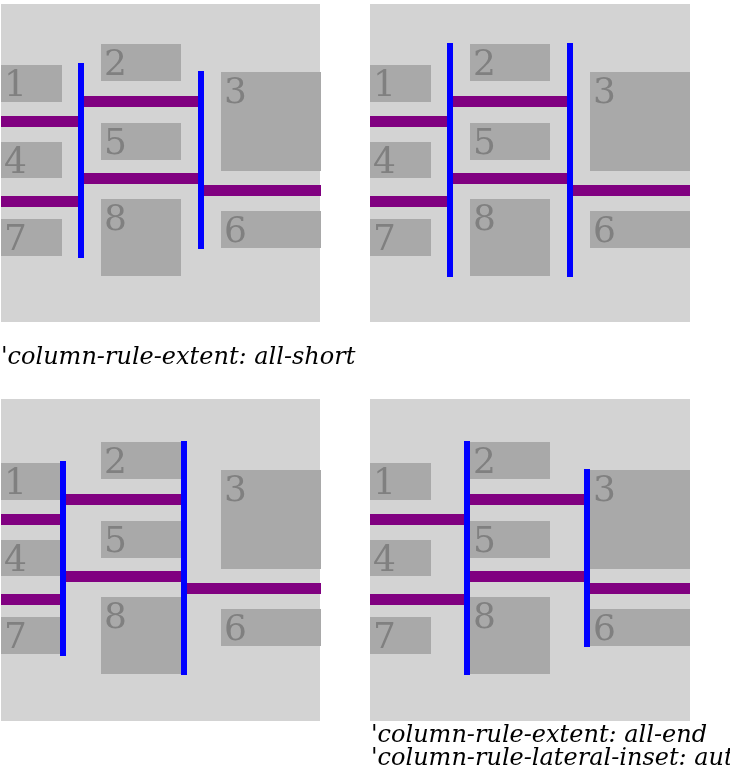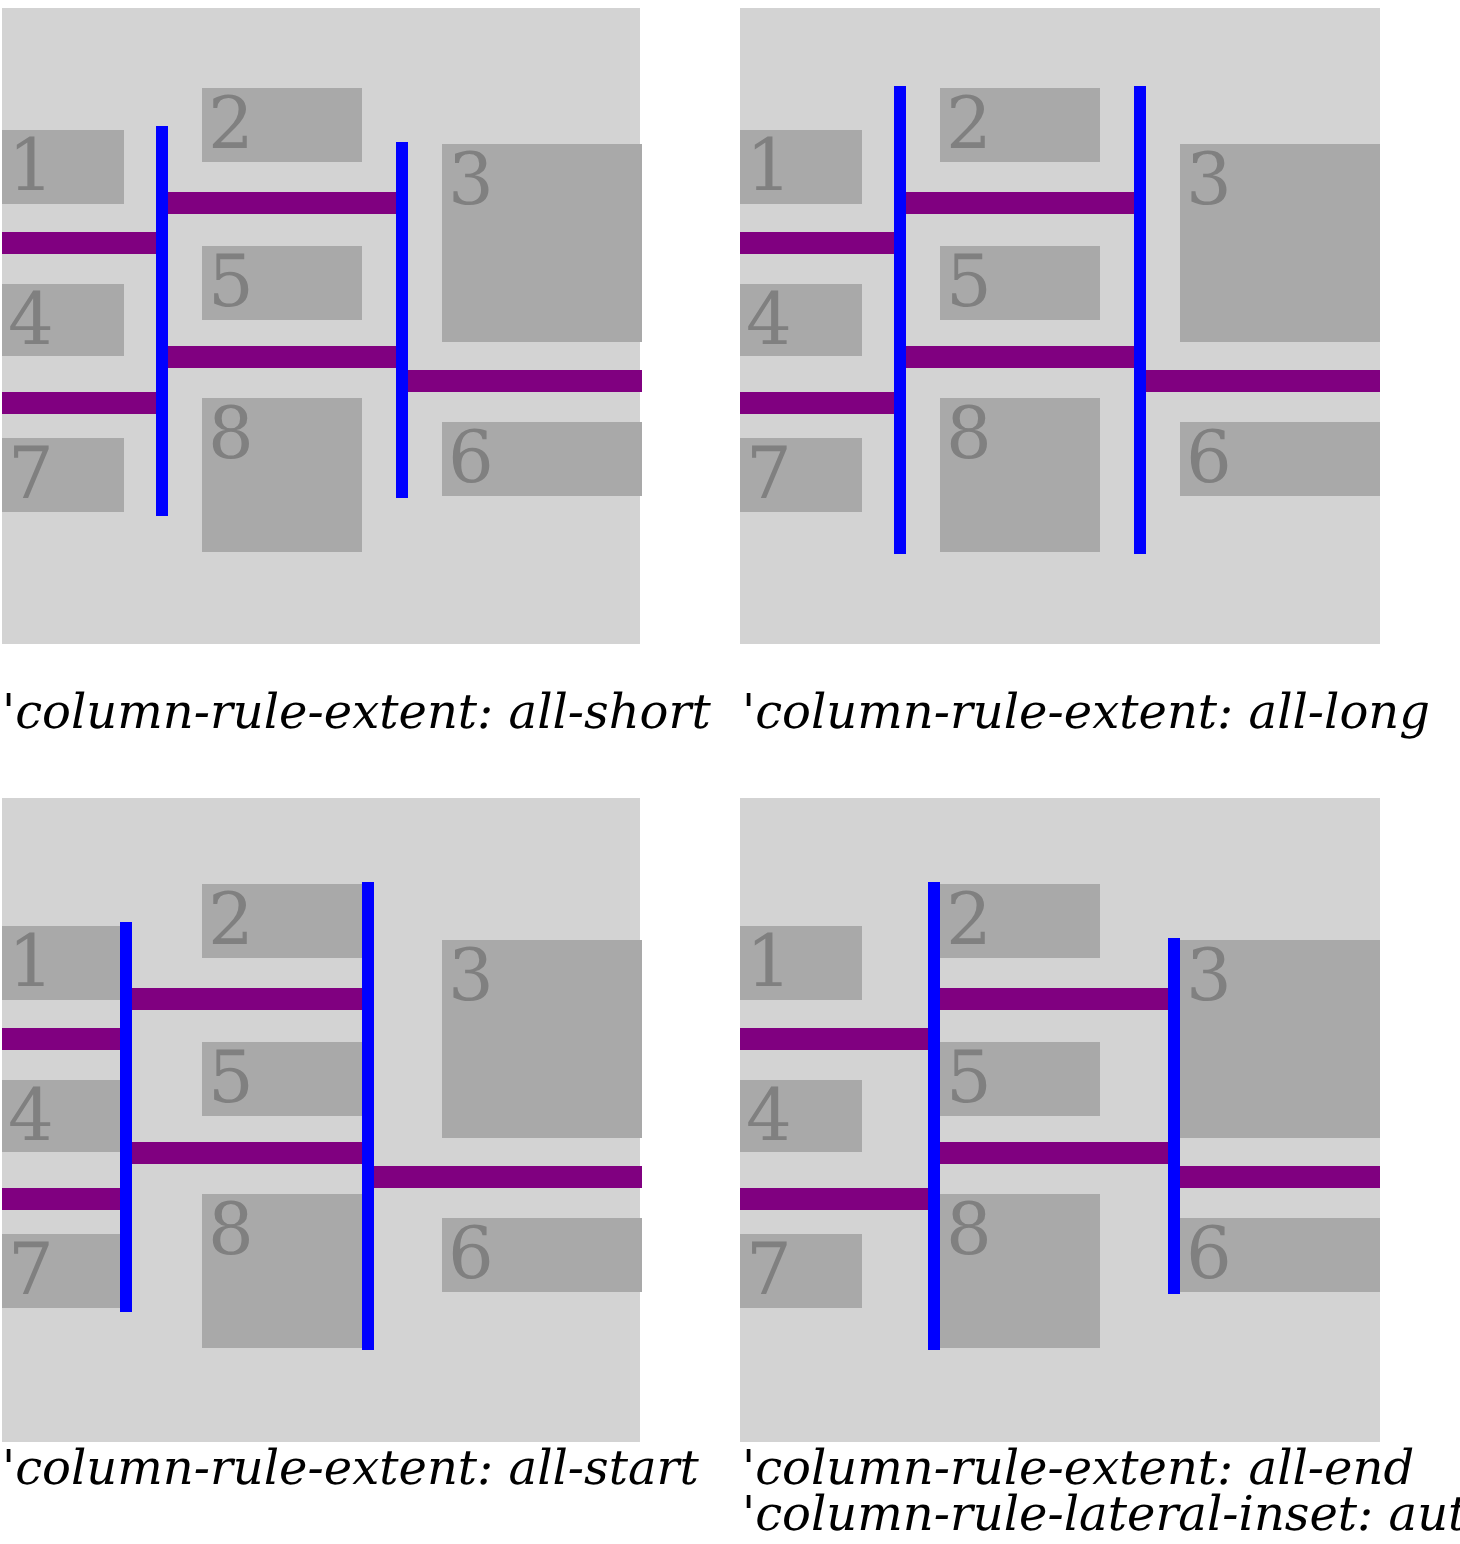--- a/index.html
+++ b/index.html
@@ -97,23 +97,20 @@
         <span class="num" style="color: rgb(128, 128, 128);">8</span>
       </div>
       <div class="rowrule" style="left: 83px; top: 92px; width: 114px; height: 11px; background: rgb(128, 0, 128);"></div>
       <div class="rowrule" style="left: 0px; top: 112px; width: 77px; height: 11px; background: rgb(128, 0, 128);"></div>
       <div class="rowrule" style="left: 83px; top: 169px; width: 114px; height: 11px; background: rgb(128, 0, 128);"></div>
       <div class="rowrule" style="left: 203px; top: 181px; width: 117px; height: 11px; background: rgb(128, 0, 128);"></div>
       <div class="rowrule" style="left: 0px; top: 192px; width: 77px; height: 11px; background: rgb(128, 0, 128);"></div>
       <div class="colrule" style="left: 77px; top: 39px; width: 6px; height: 234px; background: rgb(0, 0, 255);"></div>
       <div class="colrule" style="left: 197px; top: 39px; width: 6px; height: 234px; background: rgb(0, 0, 255);"></div>
     </div>
-    <div class="caption" style="left: 371px; top: 345px; color: rgb(0, 0, 0);">
-      <span class="caption-line">'column-rule-extent: all-long</span>
-    </div>
     <div class="panel" style="left: 1px; top: 399px; width: 319px; height: 322px; background: rgb(211, 211, 211);">
       <div class="gbox" style="left: 0px; top: 64px; width: 61px; height: 37px; background: rgb(169, 169, 169);">
         <span class="num" style="color: rgb(128, 128, 128);">1</span>
       </div>
       <div class="gbox" style="left: 100px; top: 43px; width: 80px; height: 37px; background: rgb(169, 169, 169);">
         <span class="num" style="color: rgb(128, 128, 128);">2</span>
       </div>
       <div class="gbox" style="left: 220px; top: 71px; width: 100px; height: 99px; background: rgb(169, 169, 169);">
         <span class="num" style="color: rgb(128, 128, 128);">3</span>
       </div>
@@ -134,21 +131,20 @@
       </div>
       <div class="rowrule" style="left: 65px; top: 95px; width: 115px; height: 11px; background: rgb(128, 0, 128);"></div>
       <div class="rowrule" style="left: 0px; top: 115px; width: 59px; height: 11px; background: rgb(128, 0, 128);"></div>
       <div class="rowrule" style="left: 65px; top: 172px; width: 115px; height: 11px; background: rgb(128, 0, 128);"></div>
       <div class="rowrule" style="left: 186px; top: 184px; width: 134px; height: 11px; background: rgb(128, 0, 128);"></div>
       <div class="rowrule" style="left: 0px; top: 195px; width: 59px; height: 11px; background: rgb(128, 0, 128);"></div>
       <div class="colrule" style="left: 59px; top: 62px; width: 6px; height: 195px; background: rgb(0, 0, 255);"></div>
       <div class="colrule" style="left: 180px; top: 42px; width: 6px; height: 234px; background: rgb(0, 0, 255);"></div>
     </div>
     <div class="caption" style="left: 1px; top: 723px; color: rgb(0, 0, 0);">
-      <span class="caption-line">'column-rule-extent: all-start</span>
     </div>
     <div class="panel" style="left: 370px; top: 399px; width: 320px; height: 322px; background: rgb(211, 211, 211);">
       <div class="gbox" style="left: 0px; top: 64px; width: 61px; height: 37px; background: rgb(169, 169, 169);">
         <span class="num" style="color: rgb(128, 128, 128);">1</span>
       </div>
       <div class="gbox" style="left: 100px; top: 43px; width: 80px; height: 37px; background: rgb(169, 169, 169);">
         <span class="num" style="color: rgb(128, 128, 128);">2</span>
       </div>
       <div class="gbox" style="left: 220px; top: 71px; width: 100px; height: 99px; background: rgb(169, 169, 169);">
         <span class="num" style="color: rgb(128, 128, 128);">3</span>

